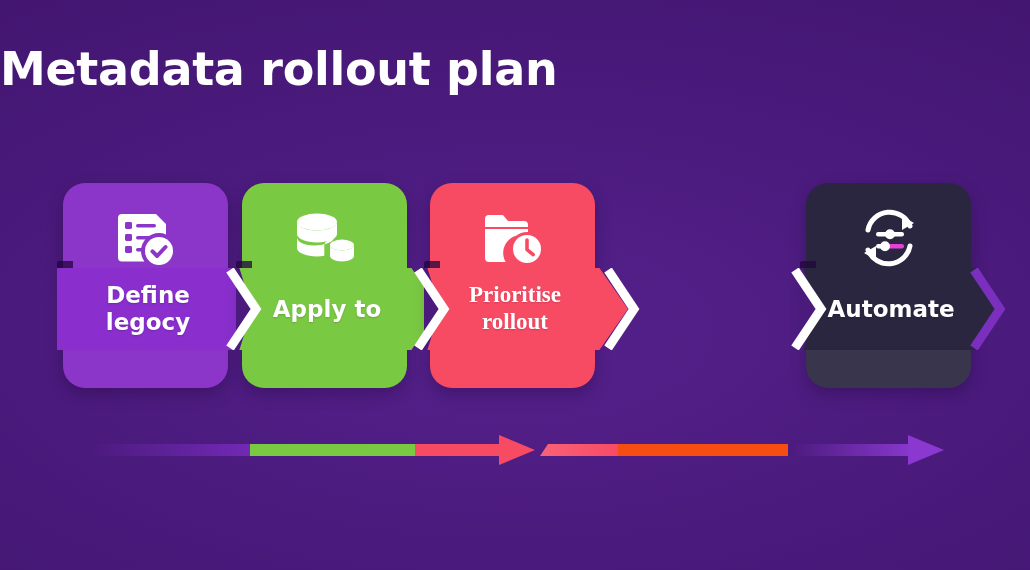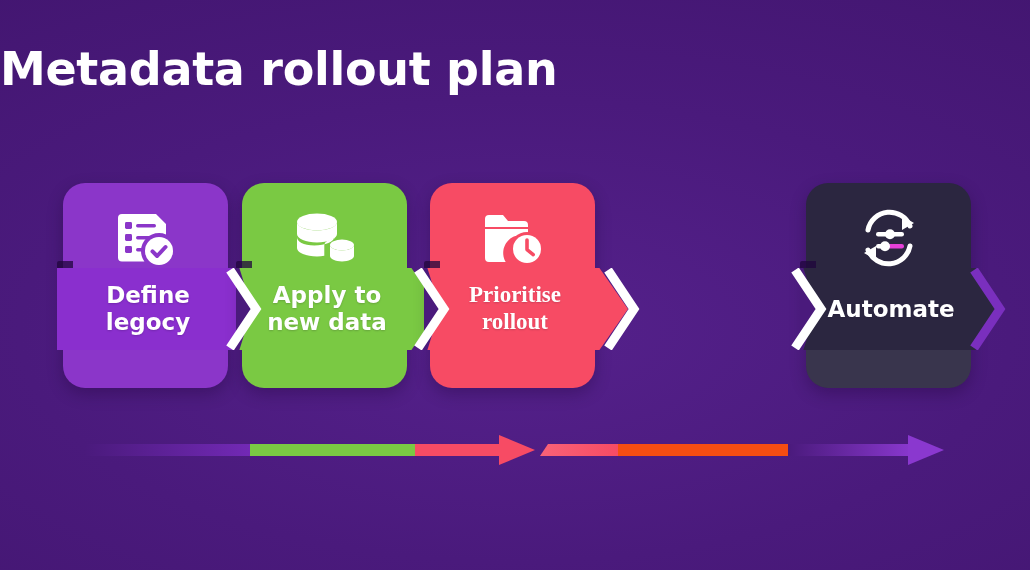--- a/index.html
+++ b/index.html
@@ -127,21 +127,21 @@
           <path fill="#fff" d="M4 28v11c0 4.6 9 8.4 20 8.4 2.6 0 5.1-.2 7.3-.6V36.5c0-3.5 4.2-6.2 10-6.8V28c0 4.6-9 8.4-20 8.4S4 32.6 4 28z"></path>
           <ellipse cx="49" cy="36" rx="12" ry="5.4" fill="#fff"></ellipse>
           <path fill="#fff" d="M37 36v11c0 3 5.4 5.4 12 5.4s12-2.4 12-5.4V36c0 3-5.4 5.4-12 5.4S37 39 37 36z"></path>
         </svg>
       </div>
       <div class="notch">
           <i></i>
         </div>
       <div class="tab"></div>
       <div class="band" style="background:#7ac943;">
-        <span class="lbl"><span>Apply to</span><br><span>new data</span></span>
+        <span class="lbl"><span>Apply to</span><br></span>
       </div>
     </div>
 
     <div class="step" style="left:430px;font-family:Liberation Serif, serif;">
       <div class="card" style="background:#f74b64;"></div>
       <div class="icon">
         <svg width="64" height="58" viewBox="0 0 64 58">
           <path fill="#fff" d="M4 10a4 4 0 0 1 4-4h14l5 6h16a4 4 0 0 1 4 4v2H4z"></path>
           <path fill="#fff" d="M4 20h43v7.6a17.6 17.6 0 0 0-7-1.5c-9.8 0-17.8 8-17.8 17.8 0 3.4.9 6.5 2.5 9.1H8a4 4 0 0 1-4-4z"></path>
           <circle cx="46" cy="40" r="17" fill="#f74b64"></circle>

